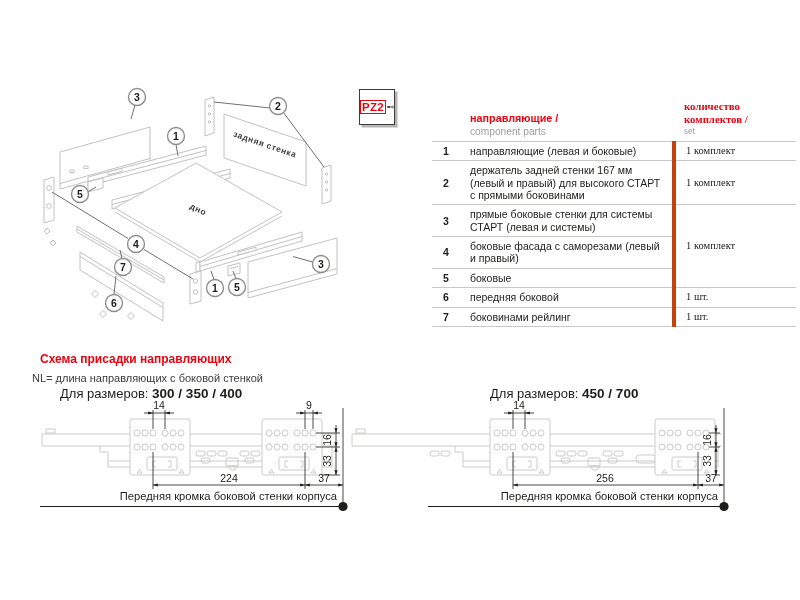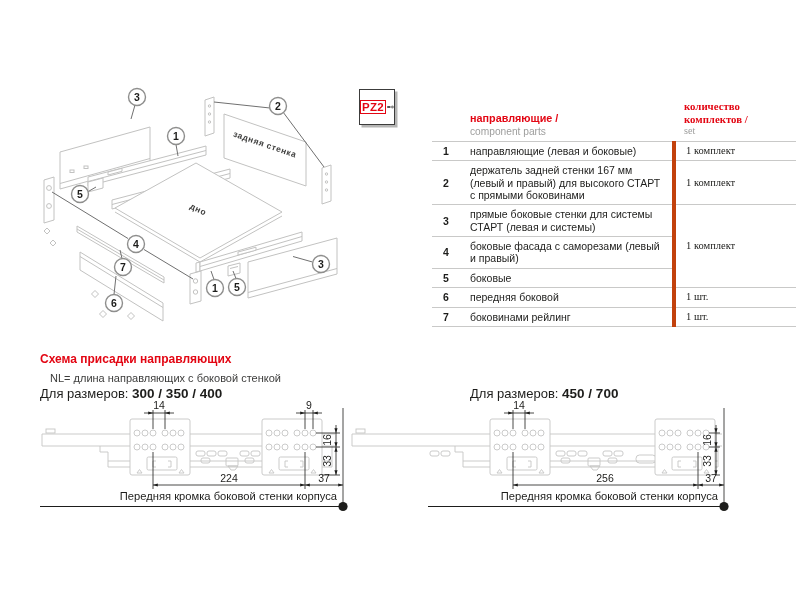--- a/index.html
+++ b/index.html
@@ -22,21 +22,21 @@
   #parts-table tbody td{border-bottom:1px solid #c9c9c8;}
   #parts-table td.divider{border-left:4px solid #c2410c;}
   #parts-table tr.head td{border-bottom:1px solid #c9c9c8;vertical-align:bottom;padding-bottom:3px;}
   .th-red{color:#e30613;font-weight:bold;font-size:10.8px;}
   .th-red.narrow{display:block;width:92px;}
   .th-gray{color:#9d9d9c;font-weight:normal;font-size:10.2px;}
 
   
   .section-title{color:#e30613;font-weight:bold;font-size:12px;}
   .section-sub{color:#3c3c3b;font-size:11px;}
-  .size-title{font-size:13px;color:#1d1d1b;}
+  .size-title{font-size:13px;color:#1d1d1b;margin-left:20px;}
   .size-title b{font-size:13.5px;}
 
   
   #pz2-badge{
     position:absolute;left:359px;top:89px;width:34px;height:34px;
     border:1.5px solid #3c3c3b;box-shadow:2.5px 2.5px 0 #b5b5b4;
     display:flex;flex-direction:row;align-items:center;justify-content:center;gap:1px;
     background:#fff;
   }
   .pz2-label{
@@ -267,21 +267,21 @@
   </tr>
   <tr>
     <td class="c-num">7</td>
     <td class="c-name">боковинами рейлинг</td>
     <td class="c-qty divider">1 шт.</td>
   </tr>
   </tbody>
 </table>
 
 <div class="abs section-title" style="left:40px;top:352px;">Схема присадки направляющих</div>
-<div class="abs section-sub" style="left:50px;top:372px;">NL= длина направляющих с боковой стенкой</div>
+<div class="abs section-sub" style="left:32px;top:372px;">NL= длина направляющих с боковой стенкой</div>
 
 <div class="abs size-title" style="left:40px;top:386px;">
   <span>Для размеров:</span>
   <b>300 / 350 / 400</b>
 </div>
 <div class="abs size-title" style="left:470px;top:386px;">
   <span>Для размеров:</span>
   <b>450 / 700</b>
 </div>
 

